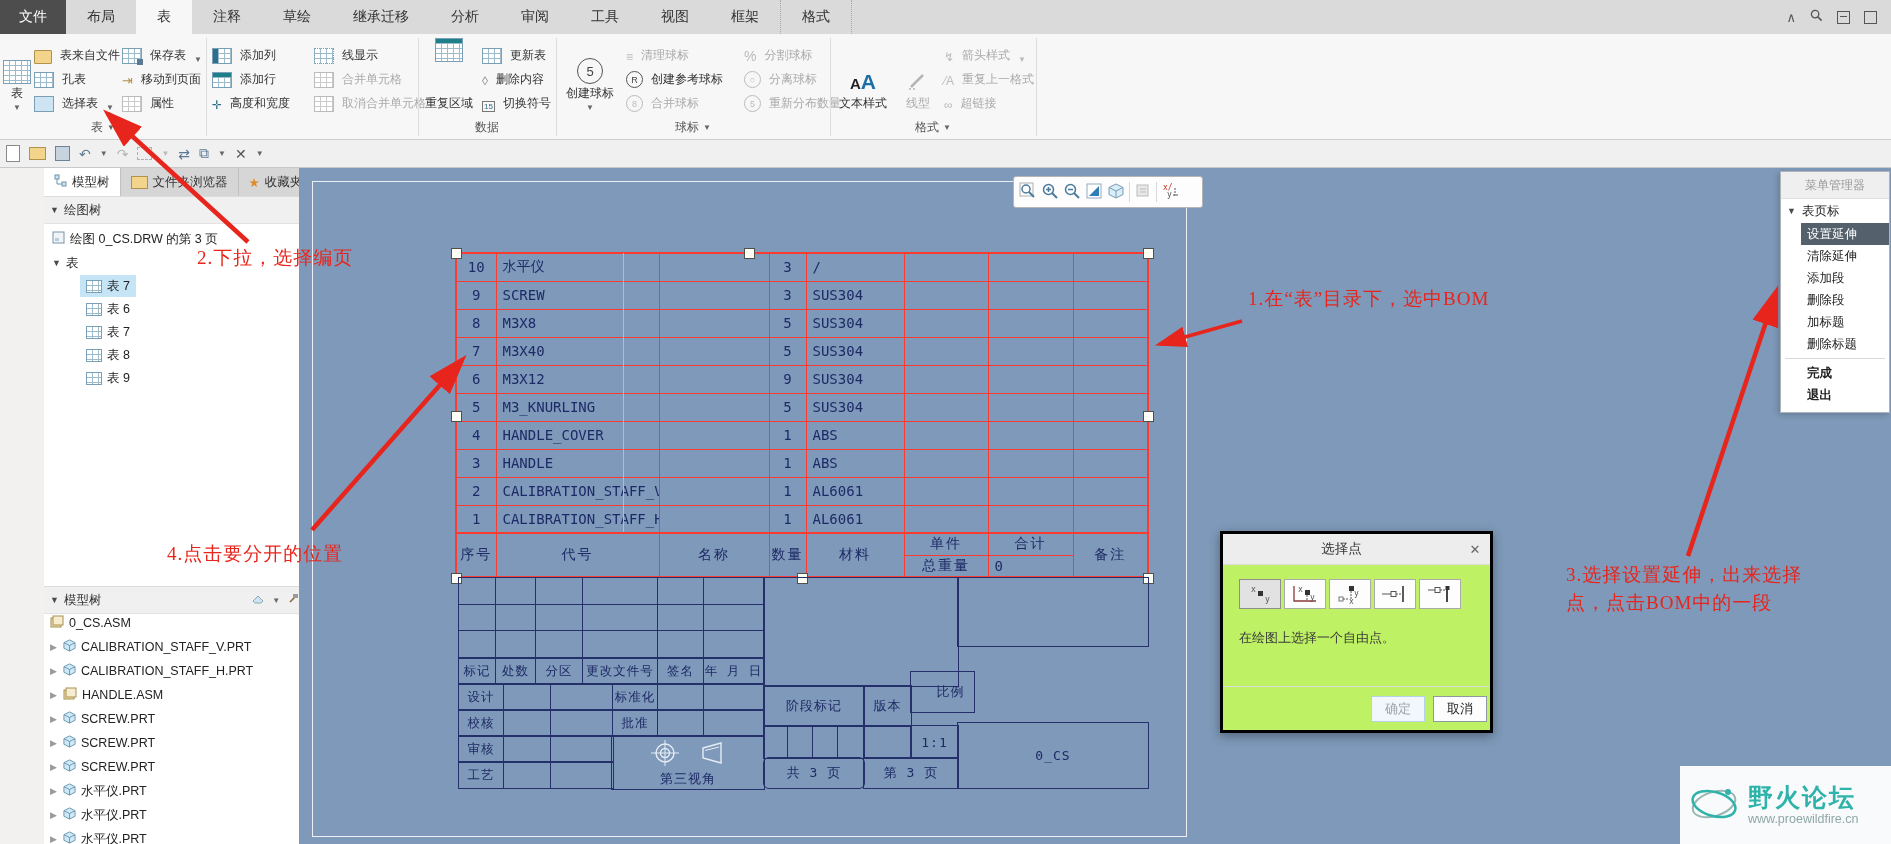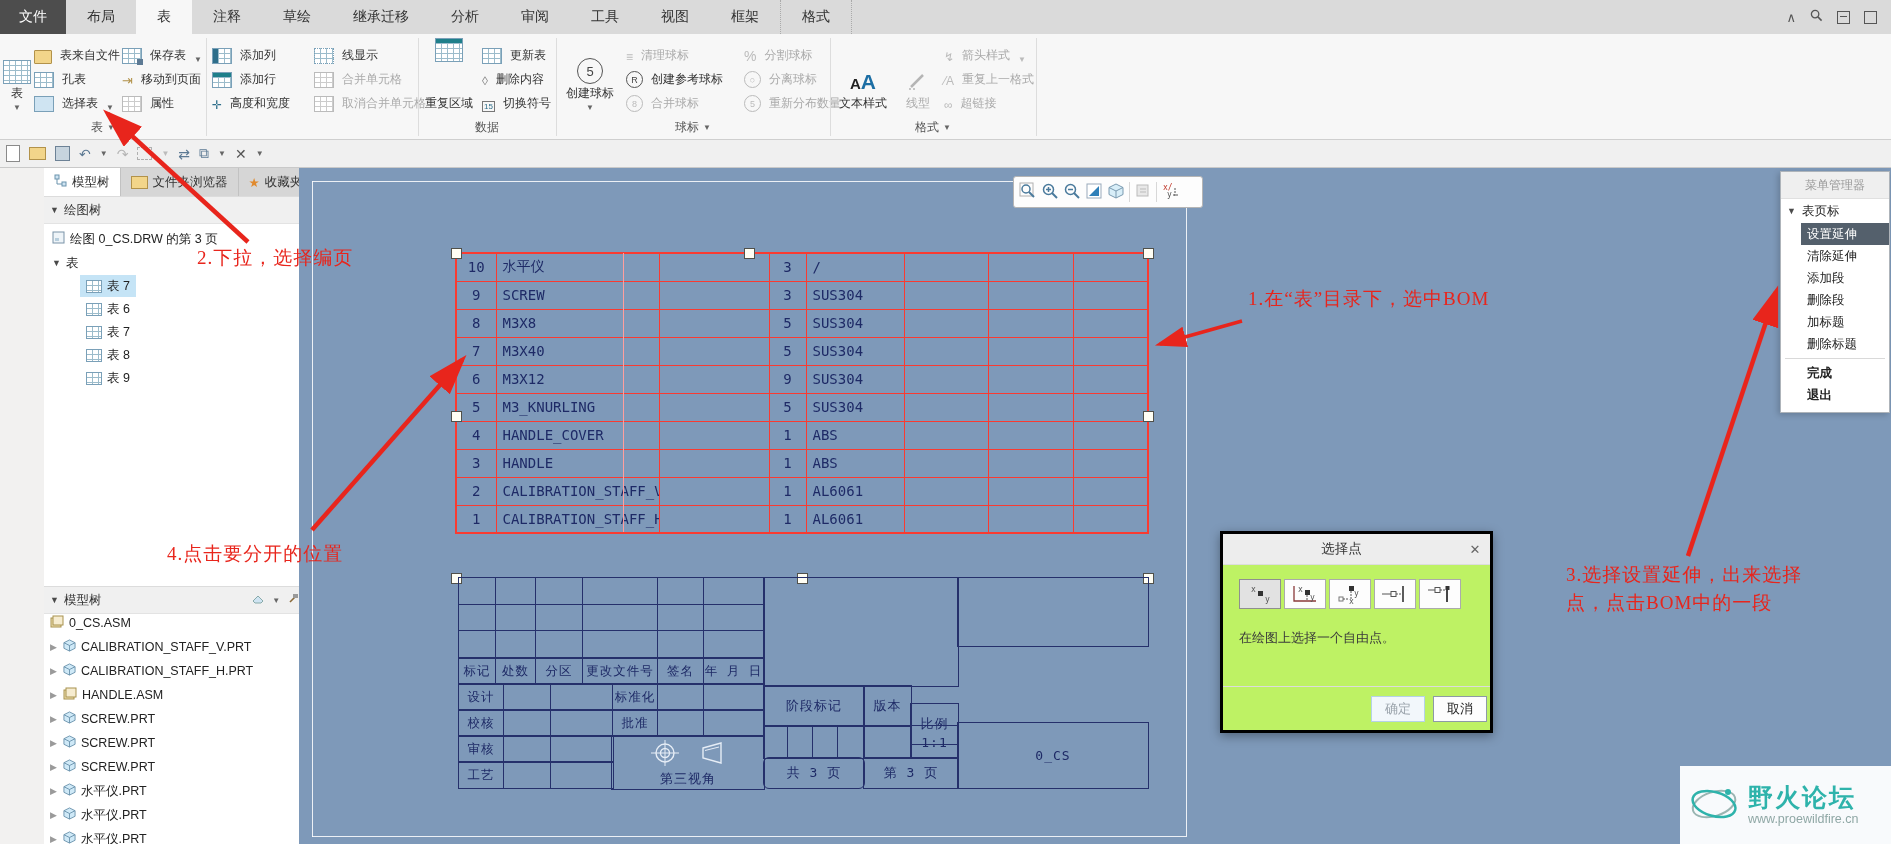--- a/index.html
+++ b/index.html
@@ -662,20 +662,48 @@
             <td>AL6061</td>
             <td></td>
             <td></td>
             <td></td>
           </tr>
     </tbody>
       </table>
 
     <div class="A" style="left:324px;top:85px;width:1px;height:279px;background:#ff9e9e;"></div>
 
+    <table id="bomhead" class="bomt A" style="left:156px;top:364px;width:692px;">
+      <colgroup>
+          <col style="width:40px">
+          <col style="width:163px">
+          <col style="width:110px">
+          <col style="width:37px">
+          <col style="width:98px">
+          <col style="width:84px">
+          <col style="width:85px">
+          <col style="width:75px">
+        </colgroup>
+      <tbody>
+          <tr style="height:22px">
+        <td rowspan="2">序号</td>
+        <td rowspan="2">代号</td>
+        <td rowspan="2">名称</td>
+        <td rowspan="2">数量</td>
+        <td rowspan="2">材料</td>
+        <td>单件</td>
+        <td>合计</td>
+        <td rowspan="2">备注</td>
+      </tr>
+      <tr style="height:22px">
+        <td>总重量</td>
+        <td style="text-align:left;padding-left:6px;letter-spacing:0;">0</td>
+      </tr>
+    </tbody>
+      </table>
 
     <div class="hdl" style="left:152px;top:80px;"></div>
     <div class="hdl" style="left:445px;top:80px;"></div>
     <div class="hdl" style="left:844px;top:80px;"></div>
     <div class="hdl" style="left:152px;top:243px;"></div>
     <div class="hdl" style="left:844px;top:243px;"></div>
     <div class="hdl" style="left:152px;top:405px;"></div>
     <div class="hdl" style="left:498px;top:405px;"></div>
     <div class="hdl" style="left:844px;top:405px;"></div>
 
@@ -741,21 +769,21 @@
             <line x1="22" y1="0" x2="22" y2="26" stroke="#e6edf6"></line>
             <path d="M60 8 L78 3 L78 23 L60 18 Z" fill="none" stroke="#e6edf6" stroke-width="1.4"></path>
             <line x1="62" y1="10.5" x2="76" y2="7" stroke="#e6edf6"></line>
           </svg></span>
       <span>第三视角</span>
     </div>
 
     <div class="tbc" style="left:464px;top:409px;width:194px;height:108px;"></div>
     <div class="tbc" style="left:464px;top:517px;width:100px;height:40px;">阶段标记</div>
     <div class="tbc" style="left:564px;top:517px;width:47px;height:40px;">版本</div>
-    <div class="tbc" style="left:611px;top:535px;width:47px;height:40px;">比例</div>
+    <div class="tbc" style="left:611px;top:503px;width:47px;height:40px;padding-left:16px;">比例</div>
     <div class="tbg" style="left:464px;top:557px;width:100px;height:32px;grid-template-columns:24px 25px 25px 24px;">
       <div class="nb"></div>
         <div class="nb"></div>
         <div class="nb"></div>
         <div class="nr nb"></div>
     </div>
     <div class="tbc" style="left:564px;top:557px;width:47px;height:32px;"></div>
     <div class="tbc" style="left:611px;top:557px;width:47px;height:32px;">1:1</div>
     <div class="tbc" style="left:464px;top:589px;width:100px;height:30px;border-radius:6px;">共 3 页</div>
     <div class="tbc" style="left:564px;top:589px;width:94px;height:30px;">第 3 页</div>

